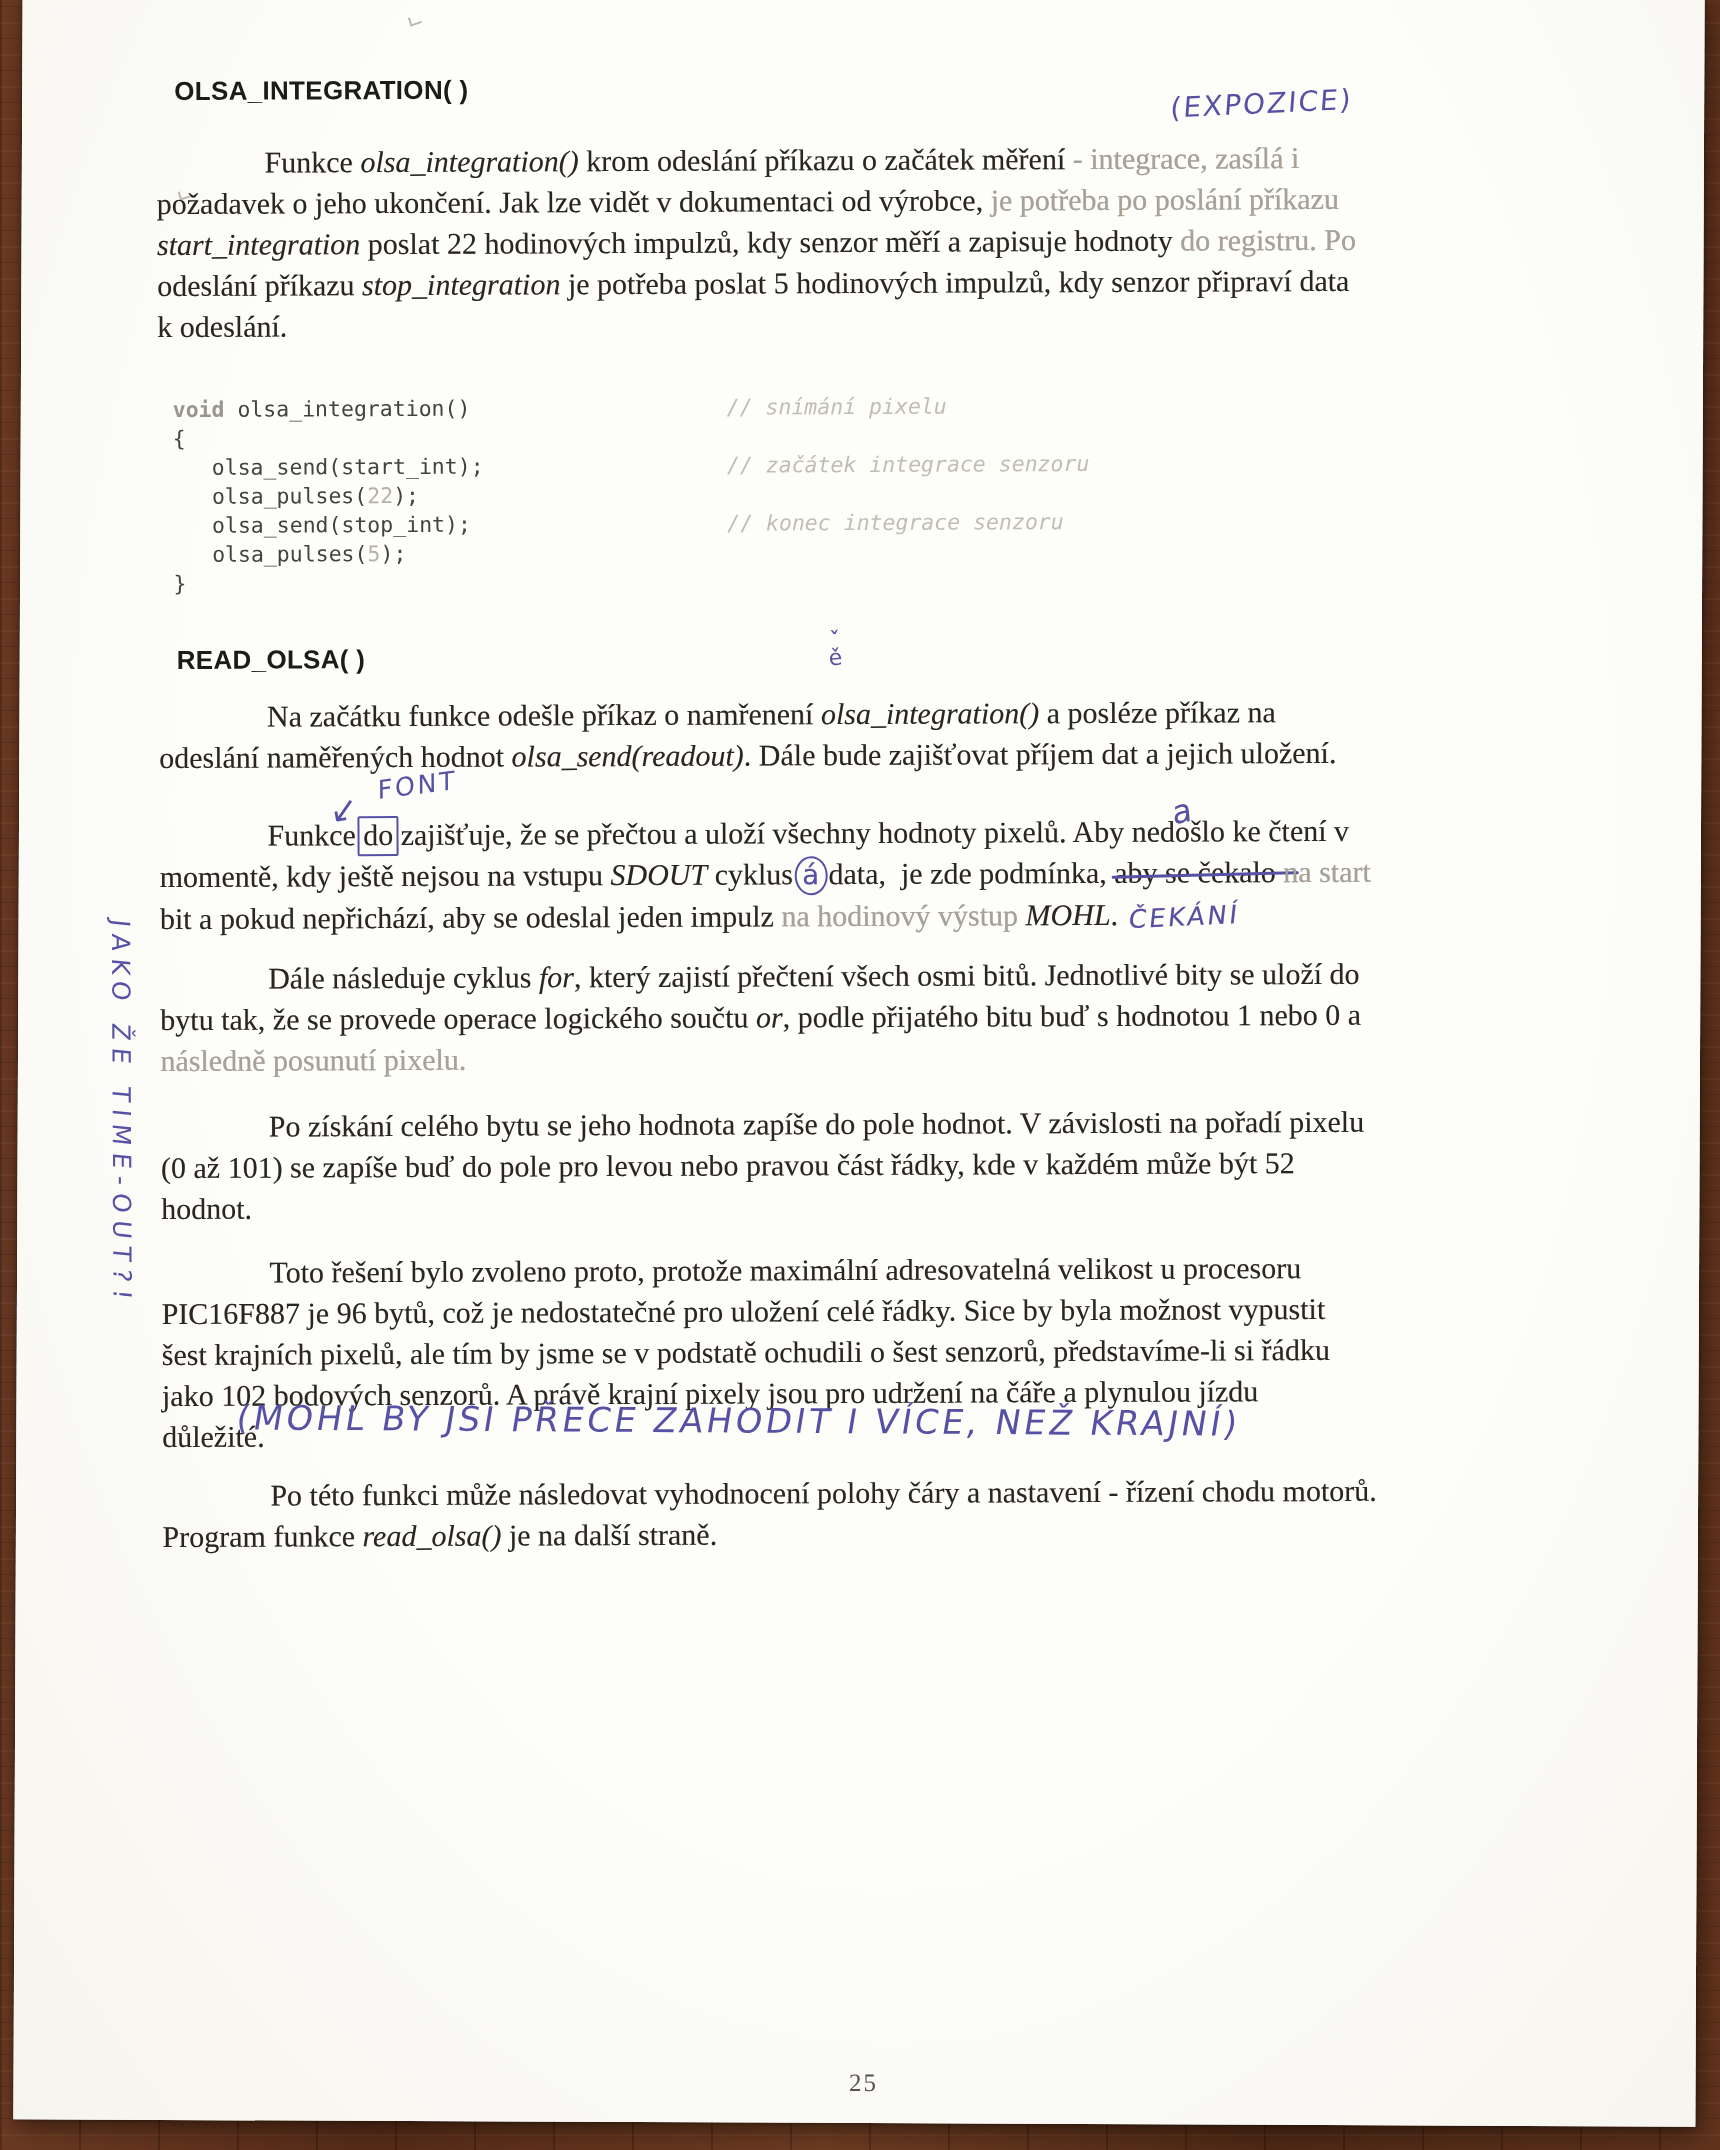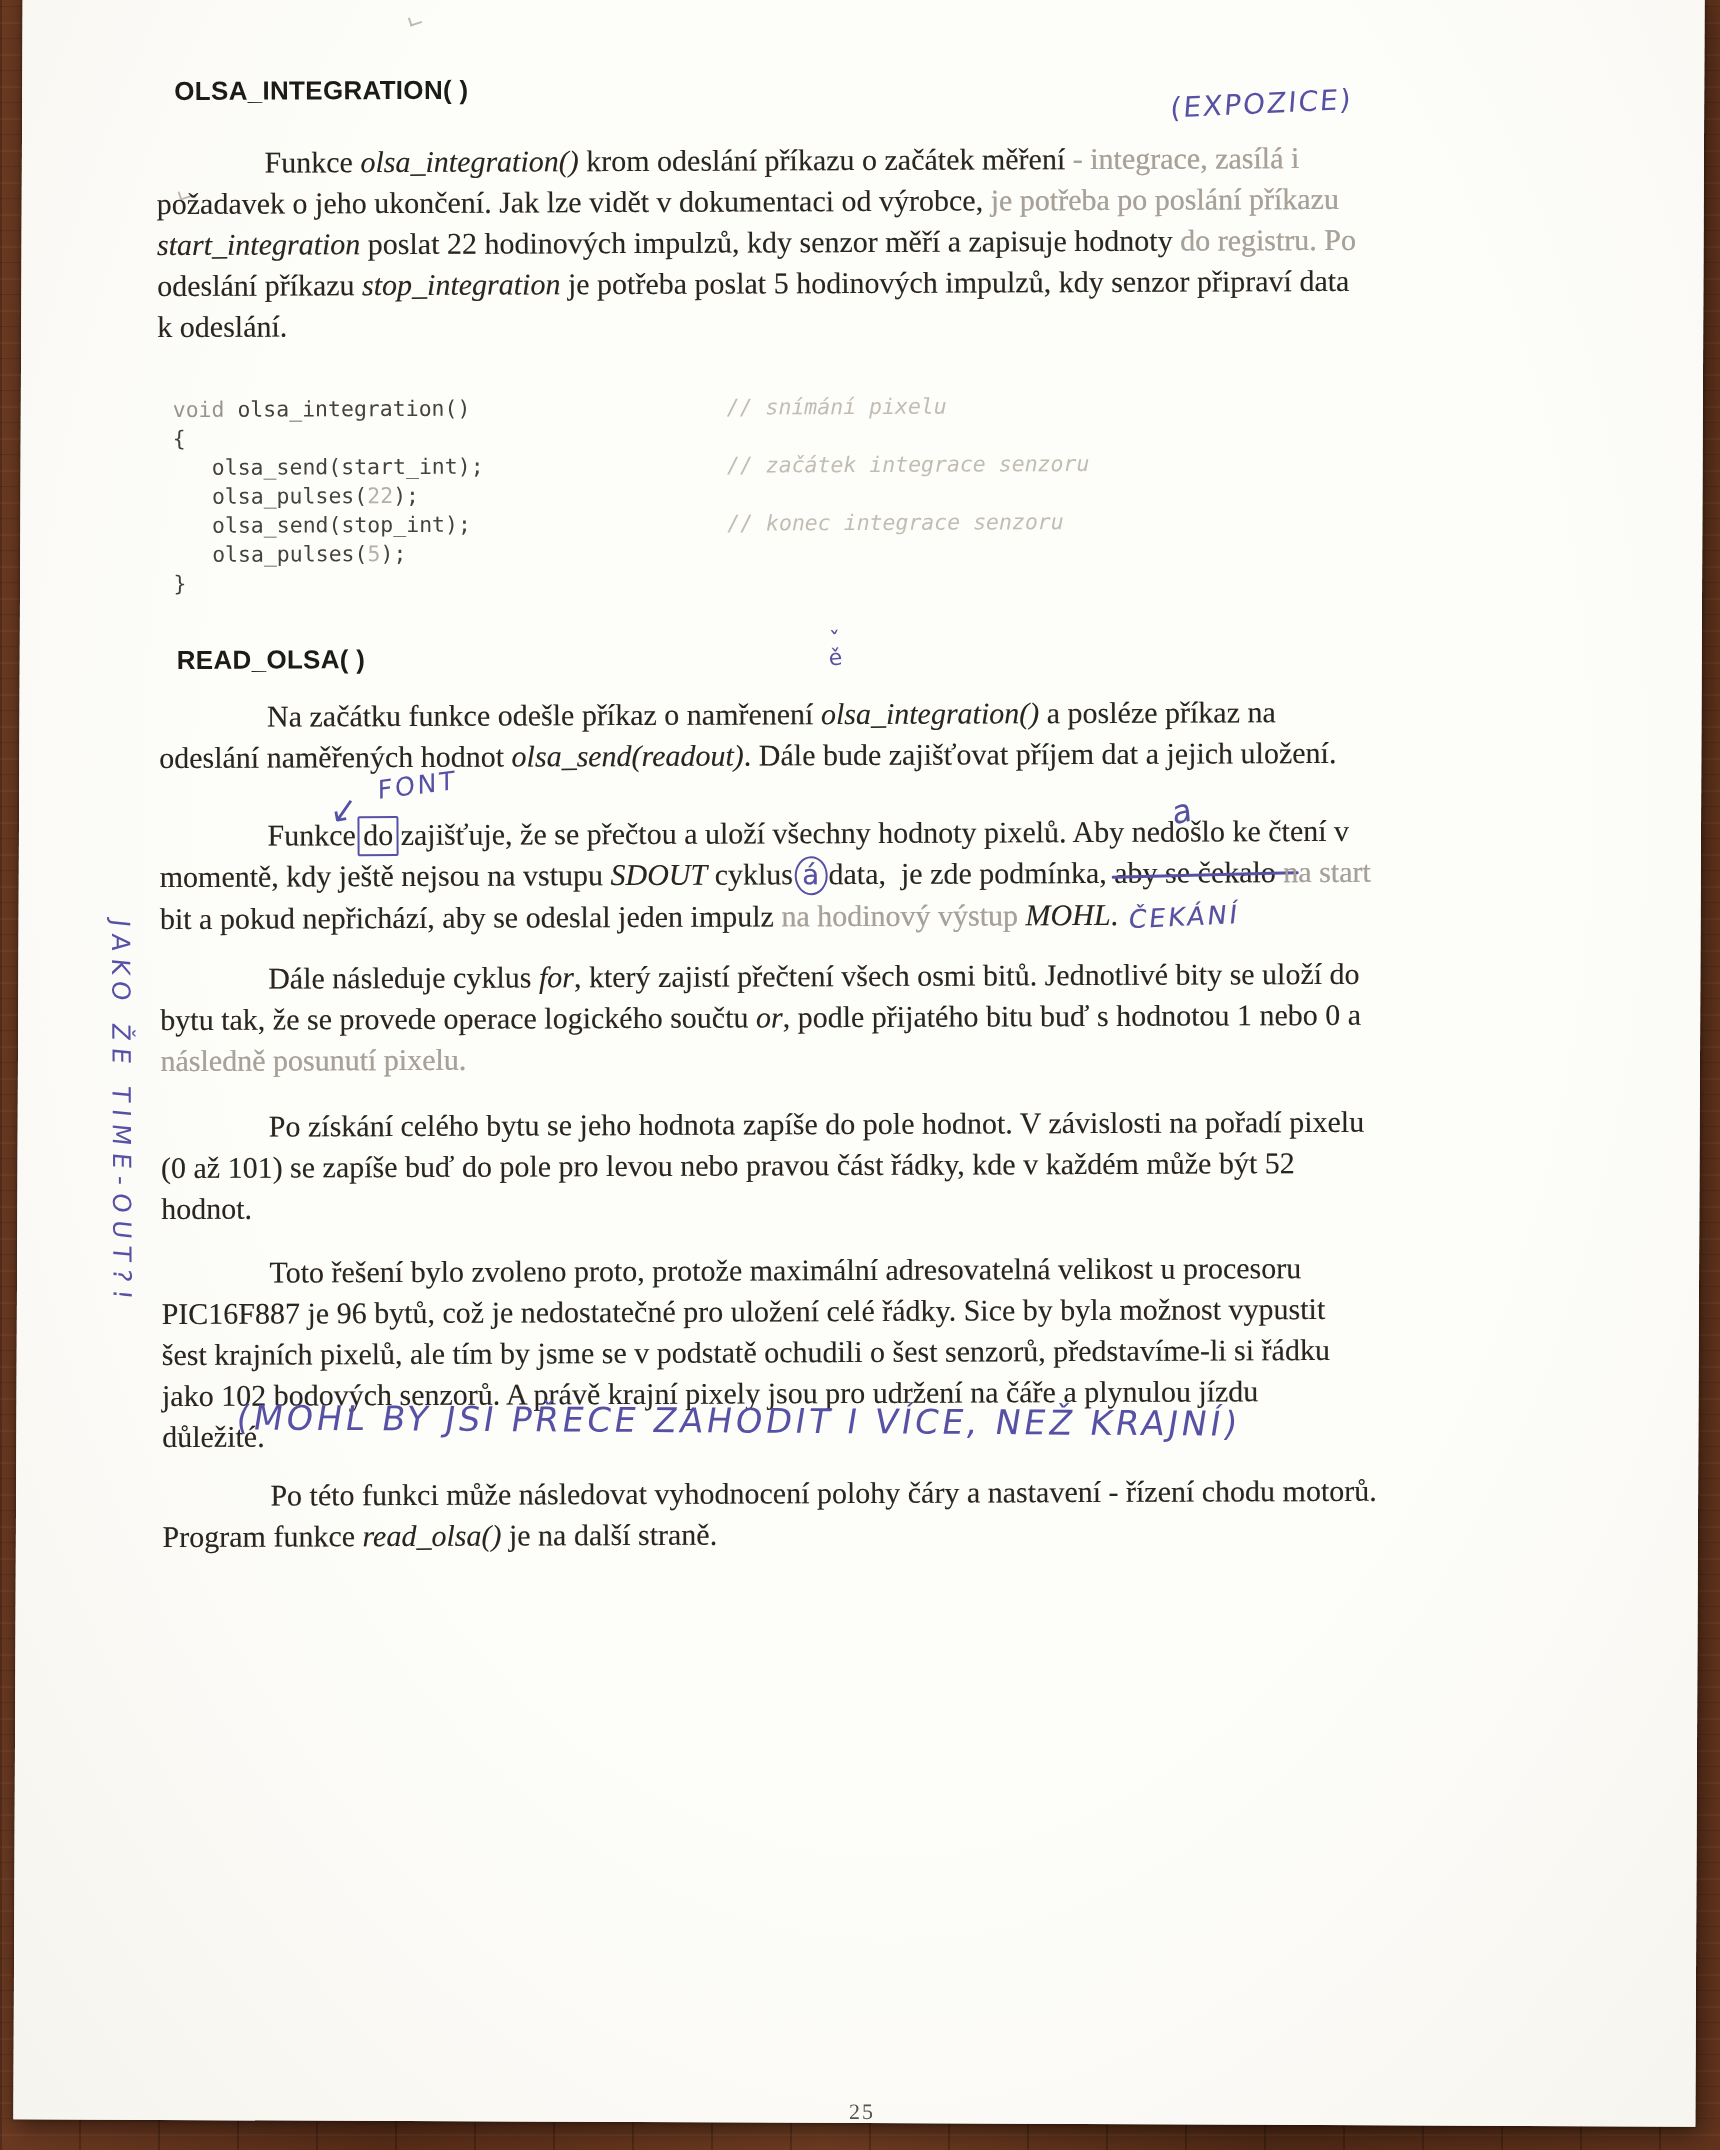--- a/index.html
+++ b/index.html
@@ -35,21 +35,21 @@
     text-shadow:0.3px 0 0 rgba(110,80,50,.28), -0.3px 0 0 rgba(50,70,110,.18);
   }
   .tline.ind{text-indent:108px;}
   .sg{position:relative;}
   .sg-i{font-style:italic;}
   .sg-f{color:#a7a198;}
 
   
   .cline{position:relative;font-family:"DejaVu Sans Mono",monospace;font-size:21.5px;line-height:29px;color:#45423d;white-space:pre;}
   .ccomment{position:absolute;left:554px;top:0;font-style:italic;color:#c2bdb3;}
-  .sg-kw{color:#98958e;}
+  .sg-kw{color:#98958e;font-weight:bold;}
   .sg-num{color:#b6b0a5;text-align:right;}
 
   
   .pen, .sg-pen, .pen-over, .sg-circ{color:#5751a5;font-family:"DejaVu Sans",sans-serif;}
   .ann{position:absolute;white-space:nowrap;}
   .ann-expozice{left:1155px;top:98px;font-size:28px;letter-spacing:2px;transform:rotate(-2.5deg) skewX(-7deg);}
   .ann-font{left:359px;top:777px;font-size:25.5px;letter-spacing:2.7px;transform:rotate(-7deg) skewX(-7deg);}
   .ann-font-arrow{left:311px;top:796px;font-size:34px;transform:rotate(-10deg);}
   .ann-e{left:811px;top:643px;text-align:center;line-height:1;}
   .ann-e .caron{display:block;font-size:23px;line-height:12px;transform:rotate(-6deg);}
@@ -61,21 +61,21 @@
   }
   .sg-pen{display:inline-block;font-size:25.5px;letter-spacing:2.7px;transform:skewX(-9deg) rotate(-2.5deg);margin-left:10.8px;position:relative;top:0.7px;}
   .sg-box{border:2px solid #5751a5;border-radius:2px;padding:0 3.4px 2.7px;margin:0 2px;text-align:right;}
   .sg-circ{border:2px solid #5751a5;border-radius:50%;padding:0 6px 2px;margin:0 1.3px;font-size:.92em;}
   .sg-strike::after{
     content:"";position:absolute;left:-2.7px;right:-23px;top:56%;height:2.7px;
     background:#5751a5;border-radius:1.3px;transform:rotate(-1.2deg);
   }
   .pen-over{position:absolute;left:-6.7px;top:-12px;font-size:32px;transform:rotate(-12deg) skewX(-8deg);pointer-events:none;}
 
-  .pagenum{position:absolute;left:825px;top:2078px;font-size:22px;letter-spacing:2px;color:#57534a;margin-top:30px;}
+  .pagenum{position:absolute;left:825px;top:2078px;font-size:25px;letter-spacing:2px;color:#57534a;}
   .speck{position:absolute;width:10px;height:6.7px;border-left:2px solid #bcb8ae;border-bottom:2px solid #bcb8ae;transform:rotate(-18deg);}
   .speck1{left:394px;top:23px;}
   .speck2{left:163px;top:196px;}
 </style>
 </head>
 <body>
 
 <div class="desk"></div>
 
 <div class="page">

